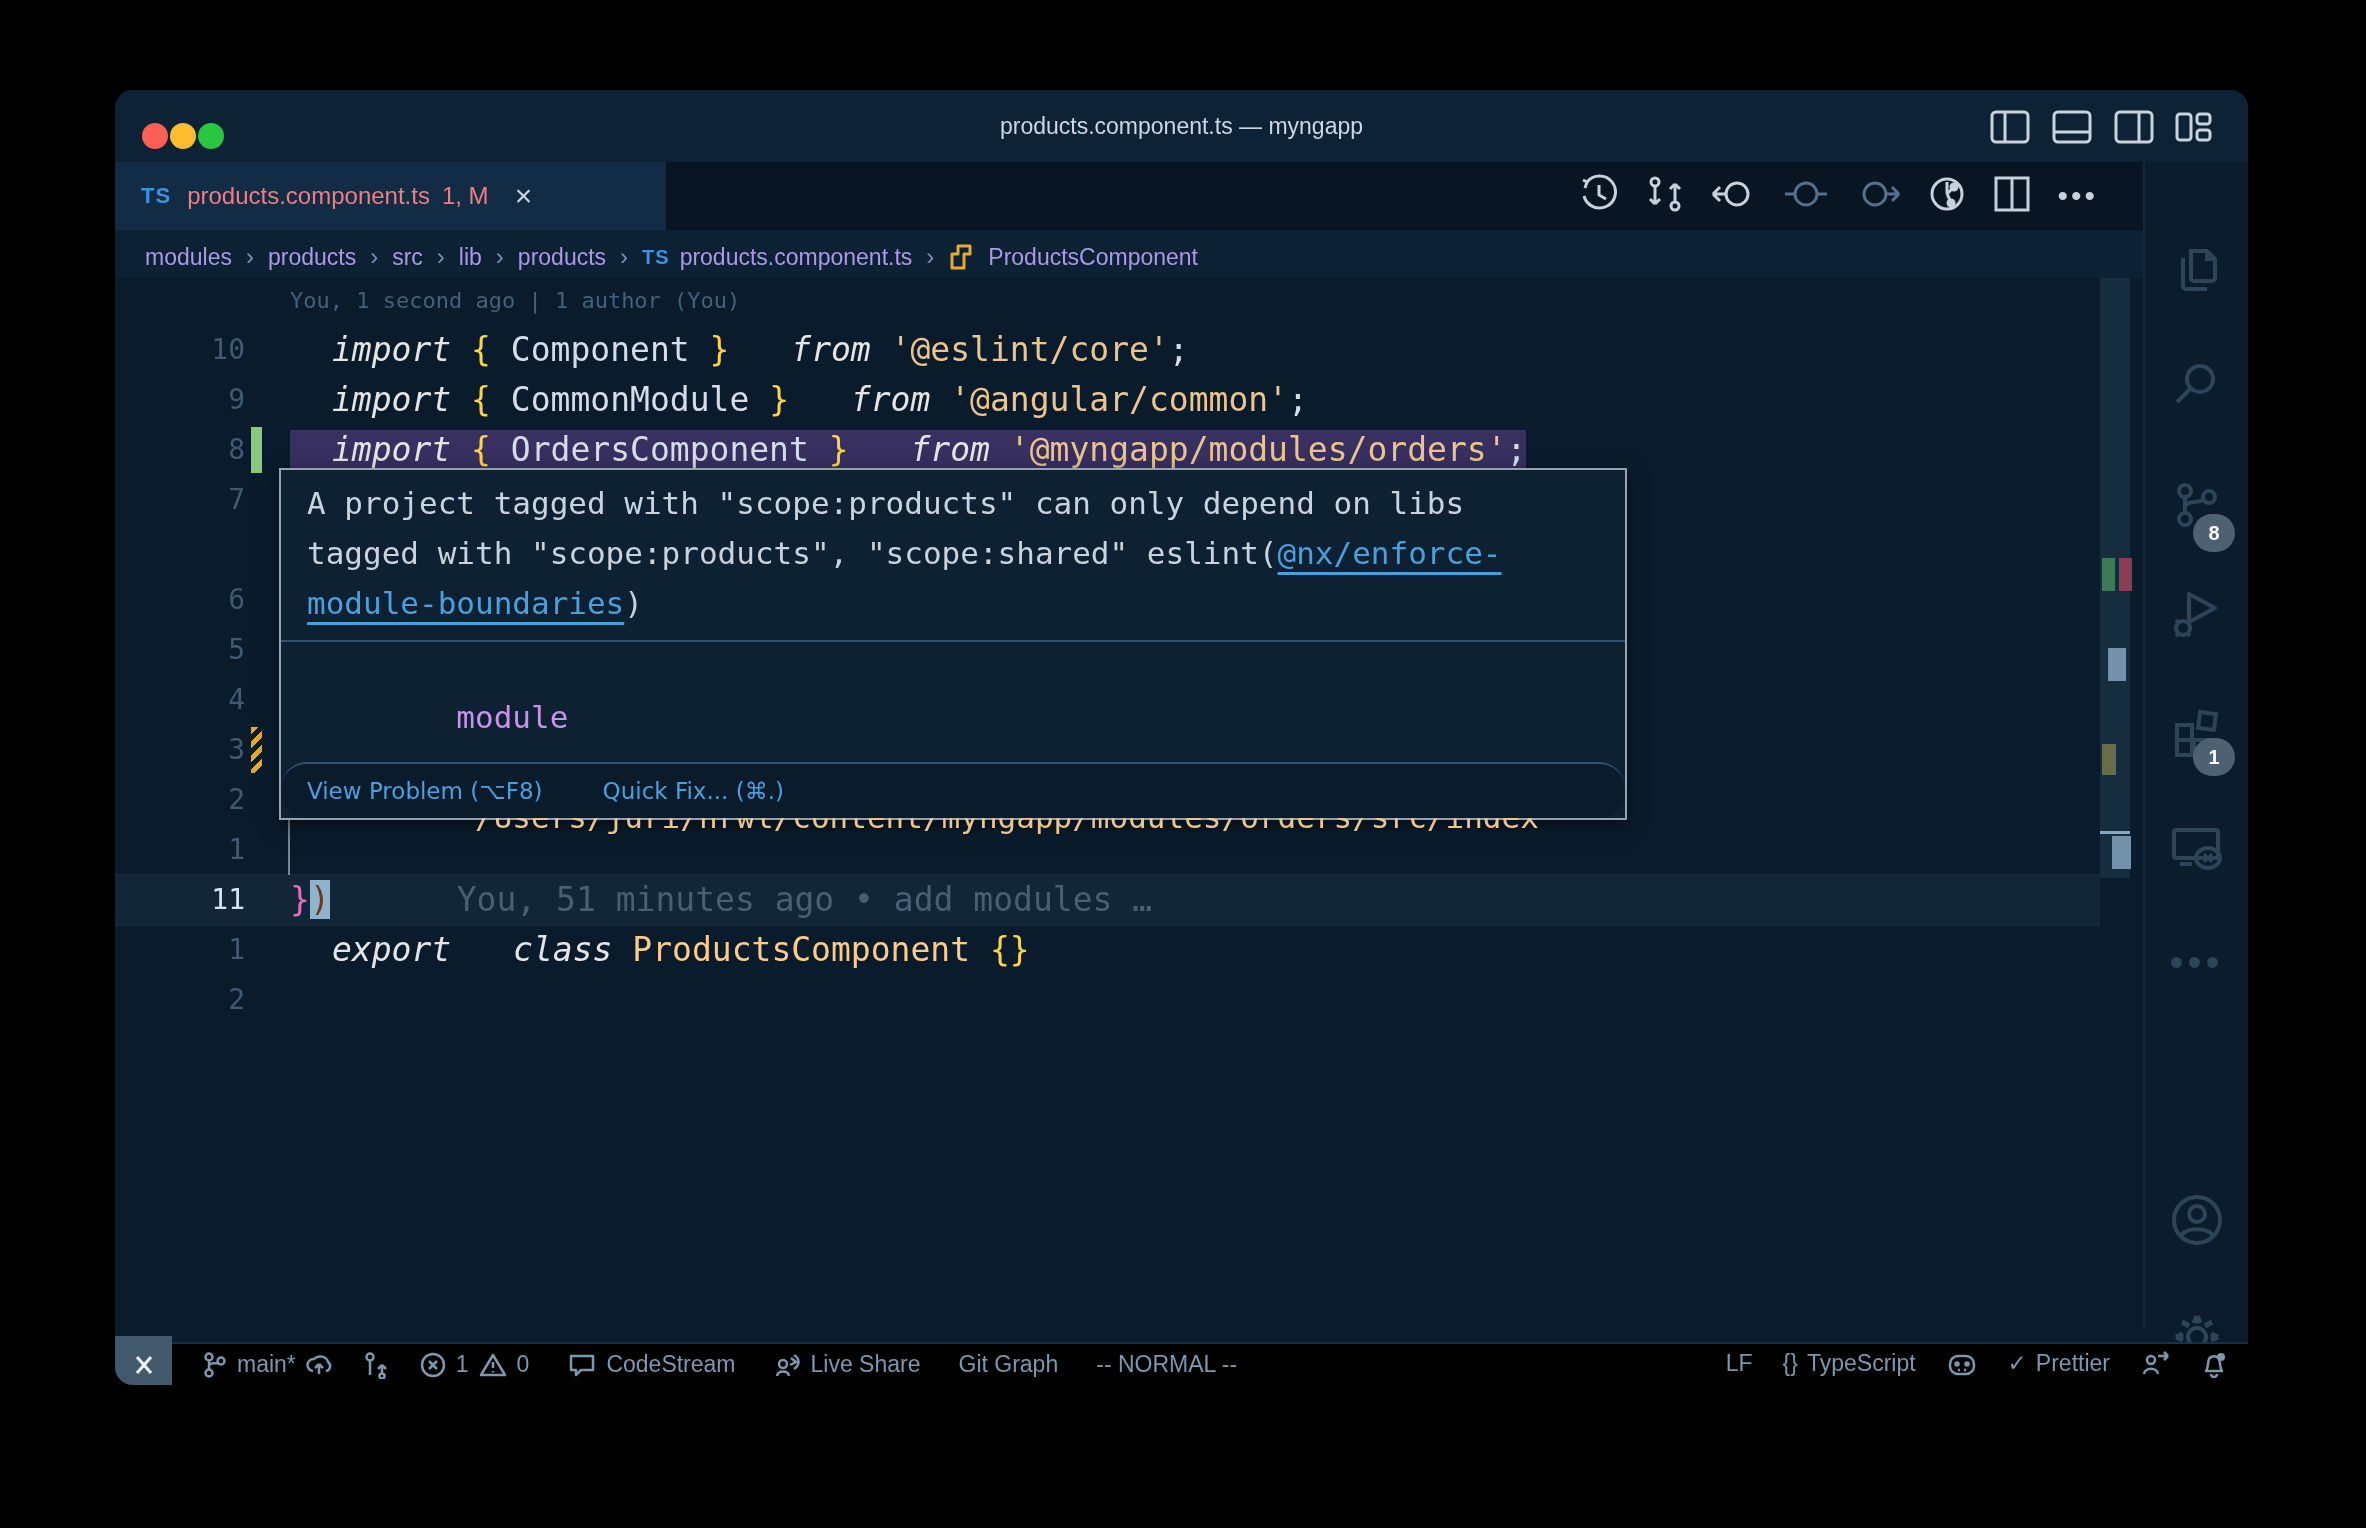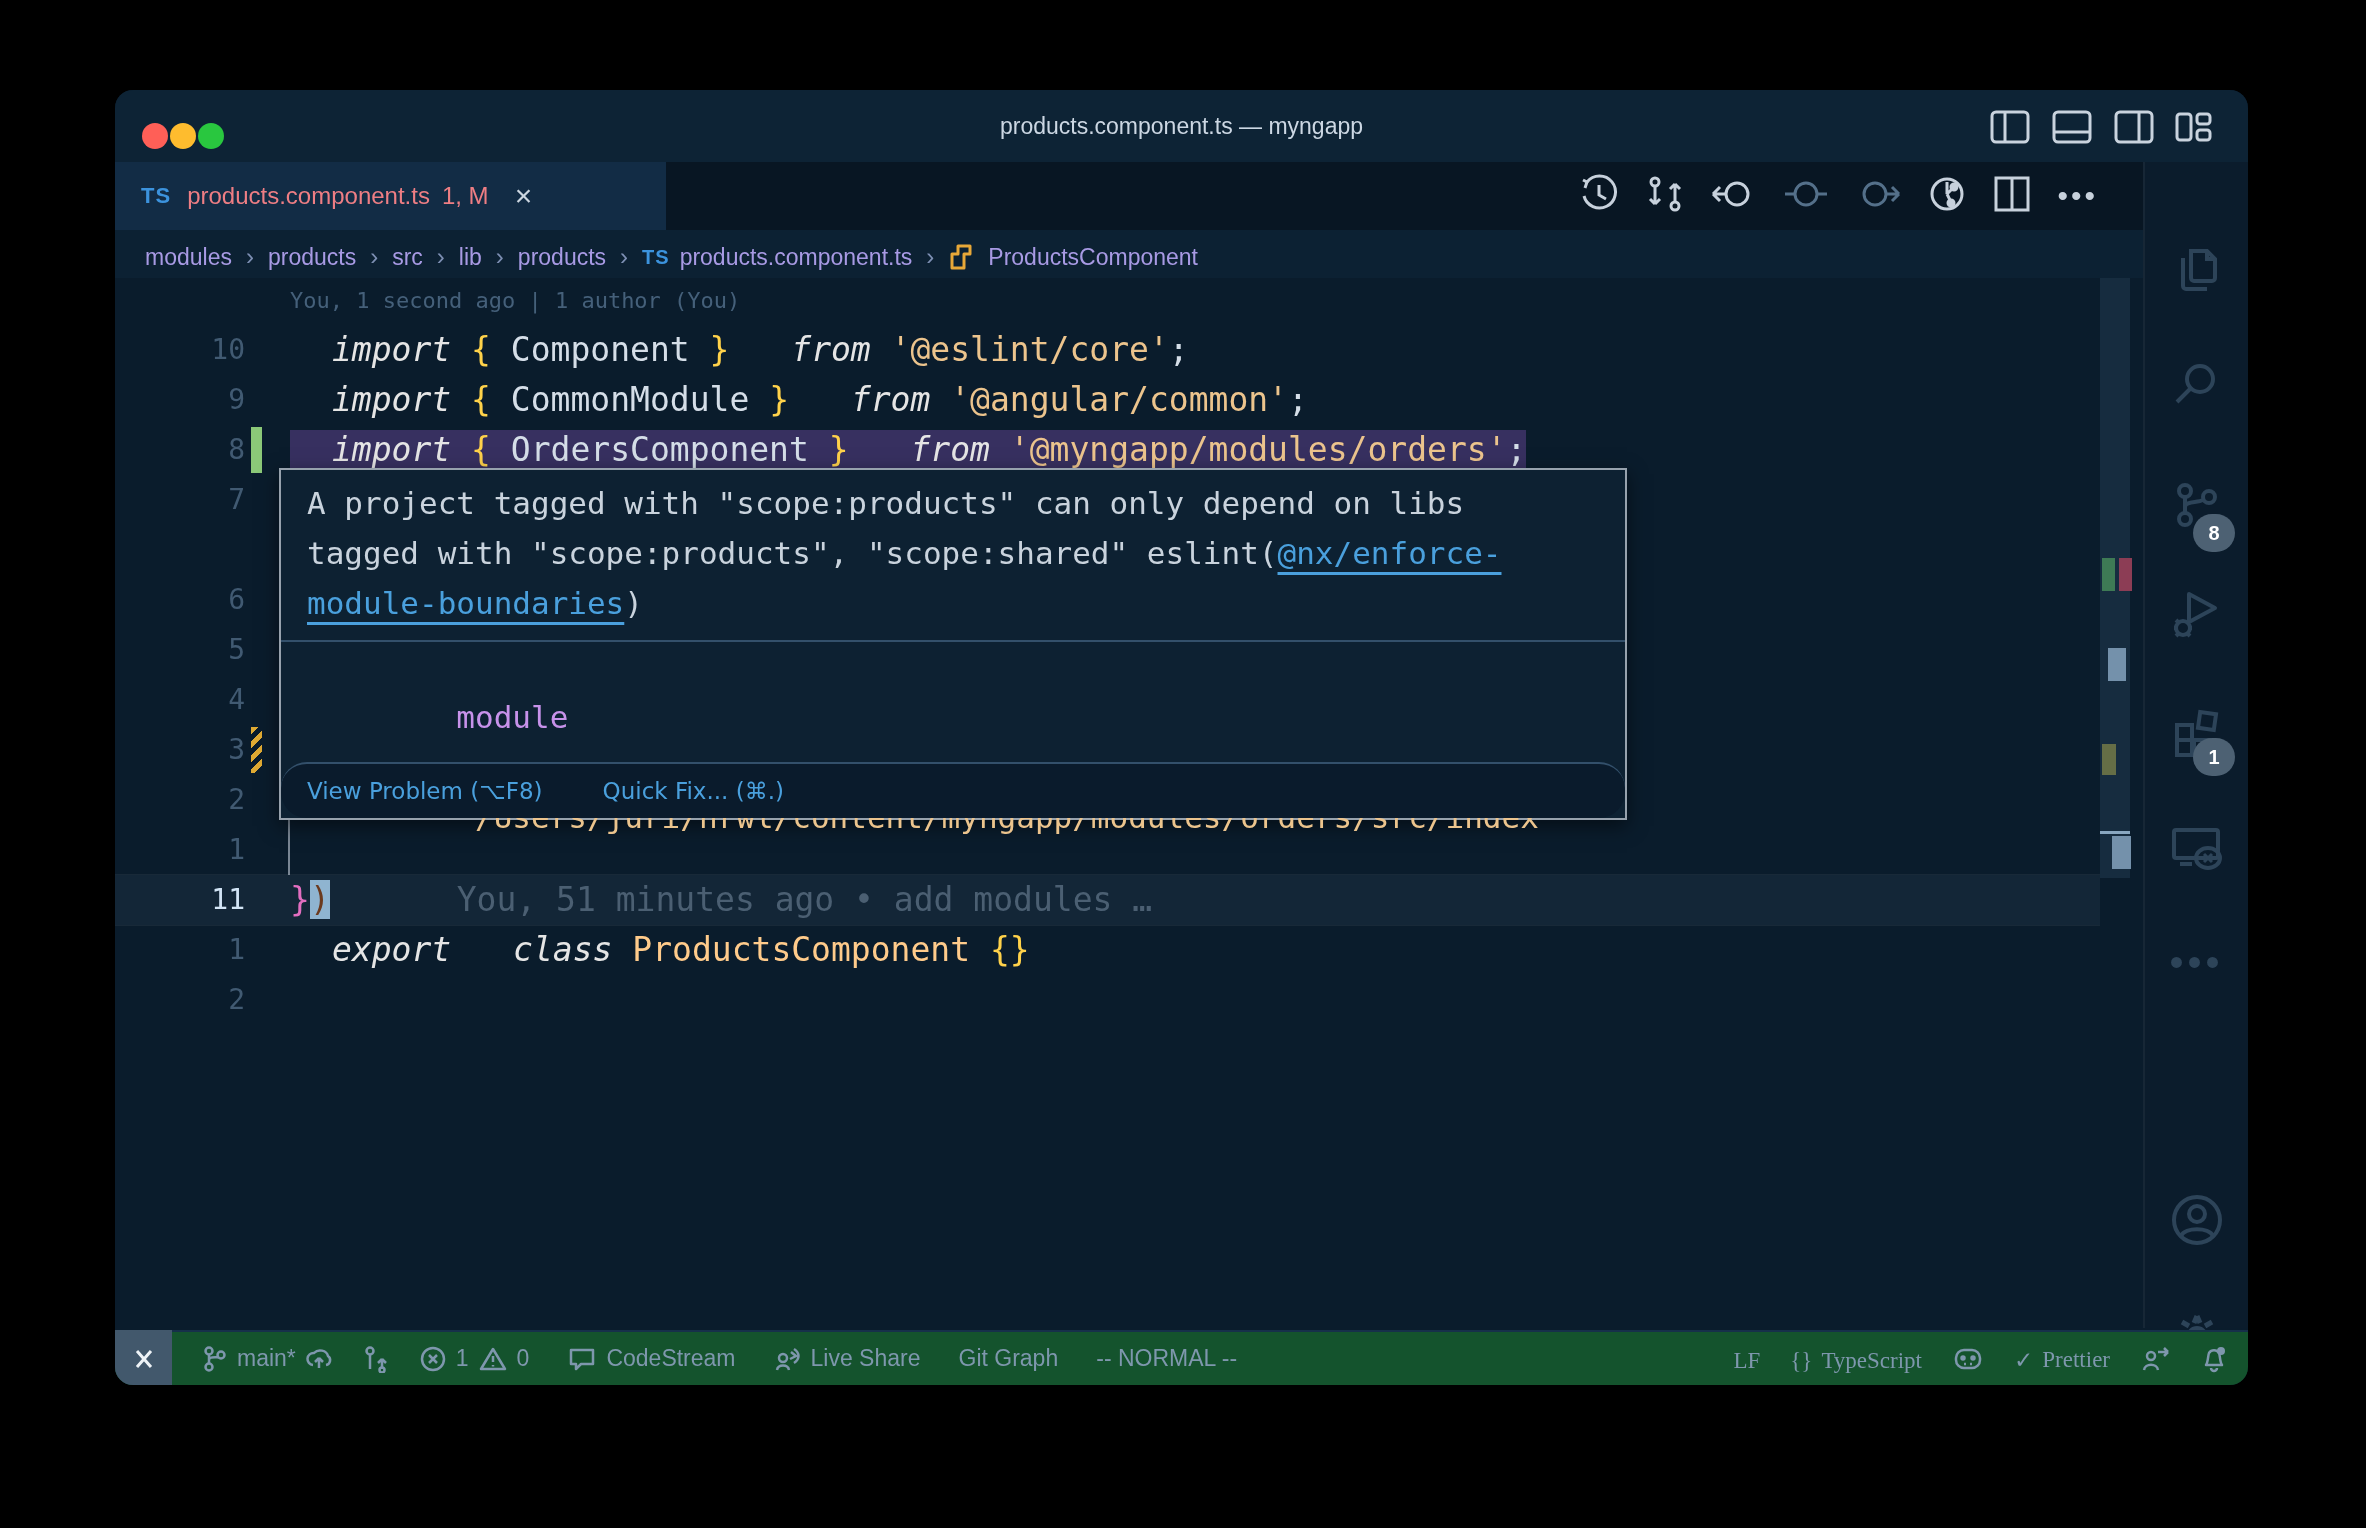--- a/index.html
+++ b/index.html
@@ -73,27 +73,27 @@
   
   #scrollbar{position:absolute;left:1985px;top:0px;width:30px;height:600px;background:rgba(100,145,185,0.14);}
   .rmark{position:absolute;}
   
   #activitybar{position:absolute;right:0;top:72px;width:105px;bottom:57px;background:#0b1c2c;
     border-left:2px solid rgba(255,255,255,0.05);}
   .abicon{position:absolute;left:50%;transform:translate(-50%,-50%);color:#2d4459;}
   .abbadge{position:absolute;width:42px;height:38px;background:#4d6173;border-radius:20px;
     color:#fff;font-size:20px;font-weight:bold;text-align:center;line-height:38px;}
   
-  #statusbar{position:absolute;left:0;bottom:0;width:100%;height:55px;background:#14532d;
+  #statusbar{position:absolute;left:0;bottom:0;width:100%;height:43px;background:#000000;
     border-top:2px solid #16304a;color:#7e97ad;font-size:23px;display:flex;align-items:center;}
   #remote-chip{width:57px;height:57px;background:#42586c;color:#eef3f7;display:flex;
     align-items:center;justify-content:center;flex:none;}
   .sbitem{display:flex;align-items:center;gap:9px;margin-left:30px;white-space:nowrap;}
   .sbitem svg{flex:none;}
-  #sb-right{margin-left:auto;display:flex;align-items:flex-end;margin-right:20px;font-family:Liberation Serif, serif;}
+  #sb-right{margin-left:auto;display:flex;align-items:flex-start;margin-right:20px;}
   .sbitem.gap{margin-left:38px;}
 </style>
 </head>
 <body>
 
 <div id="window">
 
   <div id="titlebar">
     <div class="tl" style="left:27px;background:#ff5f57"></div>
     <div class="tl" style="left:55px;background:#febc2e"></div>

